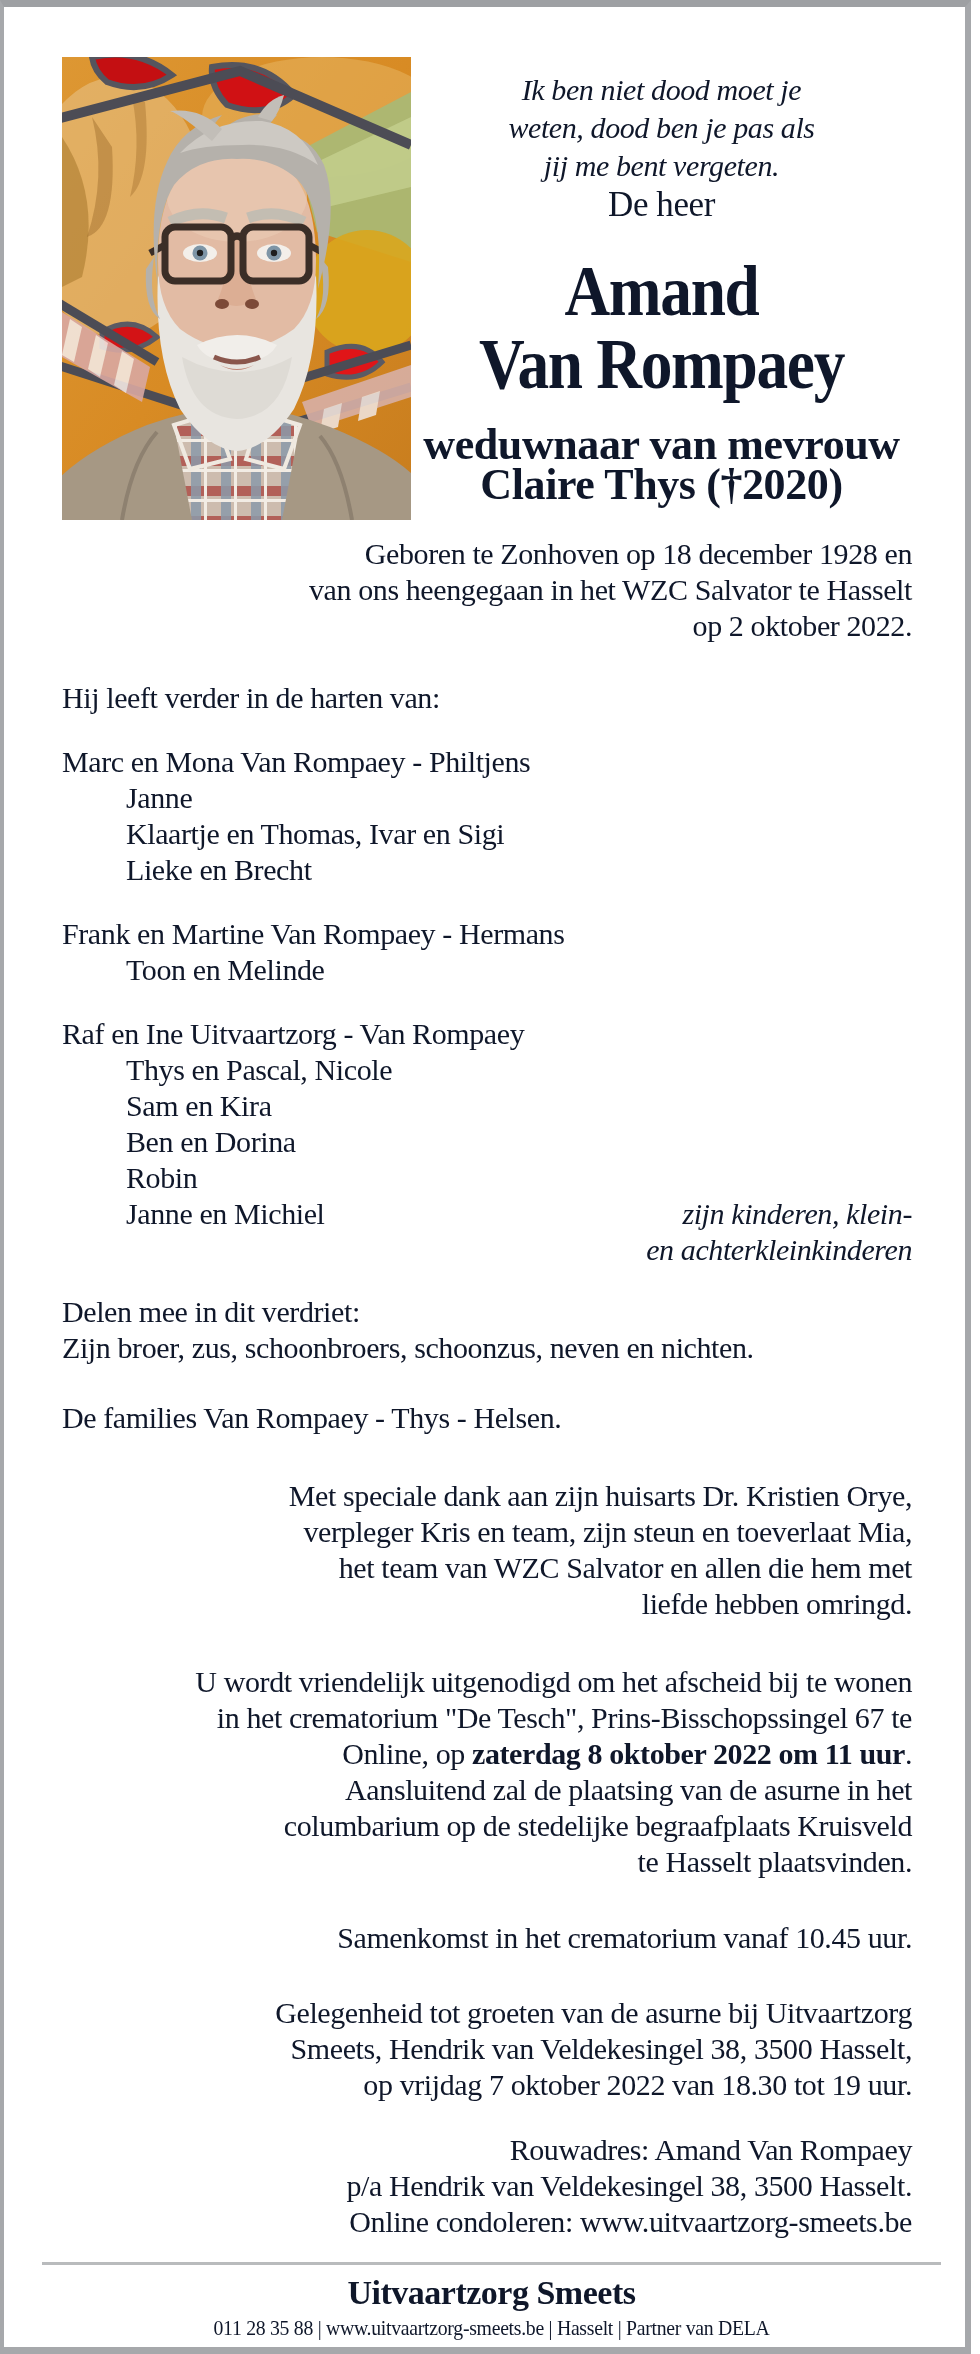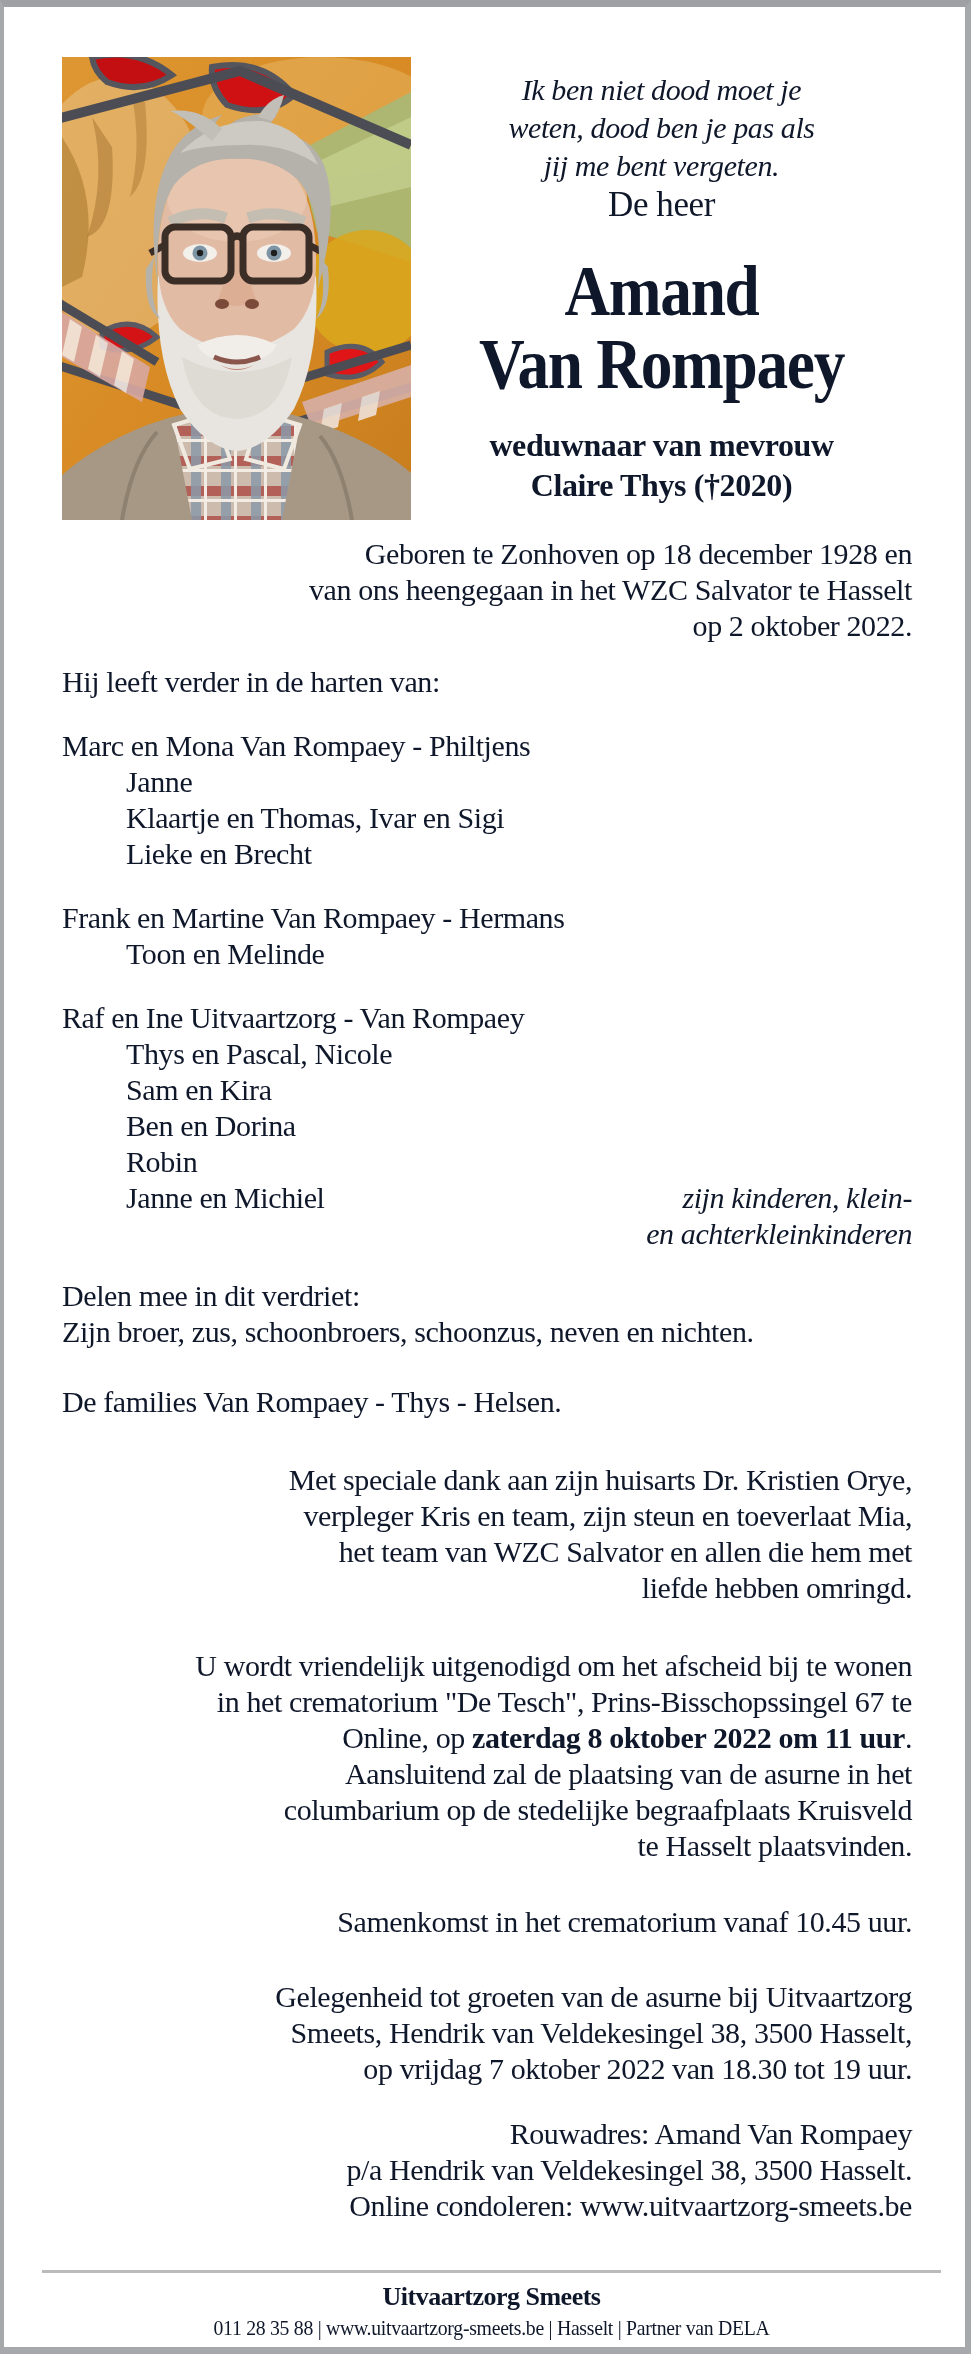--- a/index.html
+++ b/index.html
@@ -18,39 +18,39 @@
     letter-spacing:-0.4px;
   }
   .content{padding:0 53px 0 58px;}
   .top-row{display:flex;margin-top:50px;}
   .photo-wrap{width:349px;height:463px;flex:0 0 349px;overflow:hidden;}
   .photo-wrap svg{display:block;}
   .intro{flex:1;display:flex;flex-direction:column;align-items:center;text-align:center;padding-top:14px;}
   .quote{font-style:italic;font-size:30px;line-height:38px;}
   .salutation{font-size:35px;}
   .deceased-name{font-size:72px;line-height:73px;font-weight:bold;letter-spacing:-1.5px;transform:scaleX(0.88);transform-origin:50% 50%;margin-top:30px;white-space:nowrap;}
-  .widower{font-size:32px;line-height:40px;font-weight:bold;margin-top:24px;}
+  .widower{font-size:44px;line-height:40px;font-weight:bold;margin-top:24px;}
   .body-text{font-size:30px;line-height:36px;}
   .centered{text-align:right;}
   .birth{margin-top:16px;}
-  .survivors-intro{margin-top:20px;}
+  .survivors-intro{margin-top:36px;}
   .family-group{margin-top:28px;}
   .family-group .child{padding-left:64px;}
   .split-row{display:flex;justify-content:space-between;align-items:baseline;}
   .note-italic{font-style:italic;text-align:right;}
   .mourning{margin-top:26px;}
   .families-line{margin-top:34px;}
   .thanks{margin-top:42px;}
   .ceremony{margin-top:42px;}
   .gathering{margin-top:40px;}
   .greeting{margin-top:39px;}
   .address{margin-top:29px;}
   .footer{position:absolute;left:38px;right:24px;bottom:6px;text-align:center;}
   .footer-rule{height:3px;background:#b9bbbd;margin-bottom:9px;}
-  .footer-company{font-size:26px;font-weight:bold;letter-spacing:-0.5px;}
+  .footer-company{font-size:34px;font-weight:bold;letter-spacing:-0.5px;}
   .footer-contact{font-size:21px;margin-top:4px;letter-spacing:-0.3px;transform:scaleX(0.94);transform-origin:50% 50%;}
   b{font-weight:bold;}
 </style>
 </head>
 <body>
 
 <div class="page">
   <div class="content">
 
     <div class="top-row">

